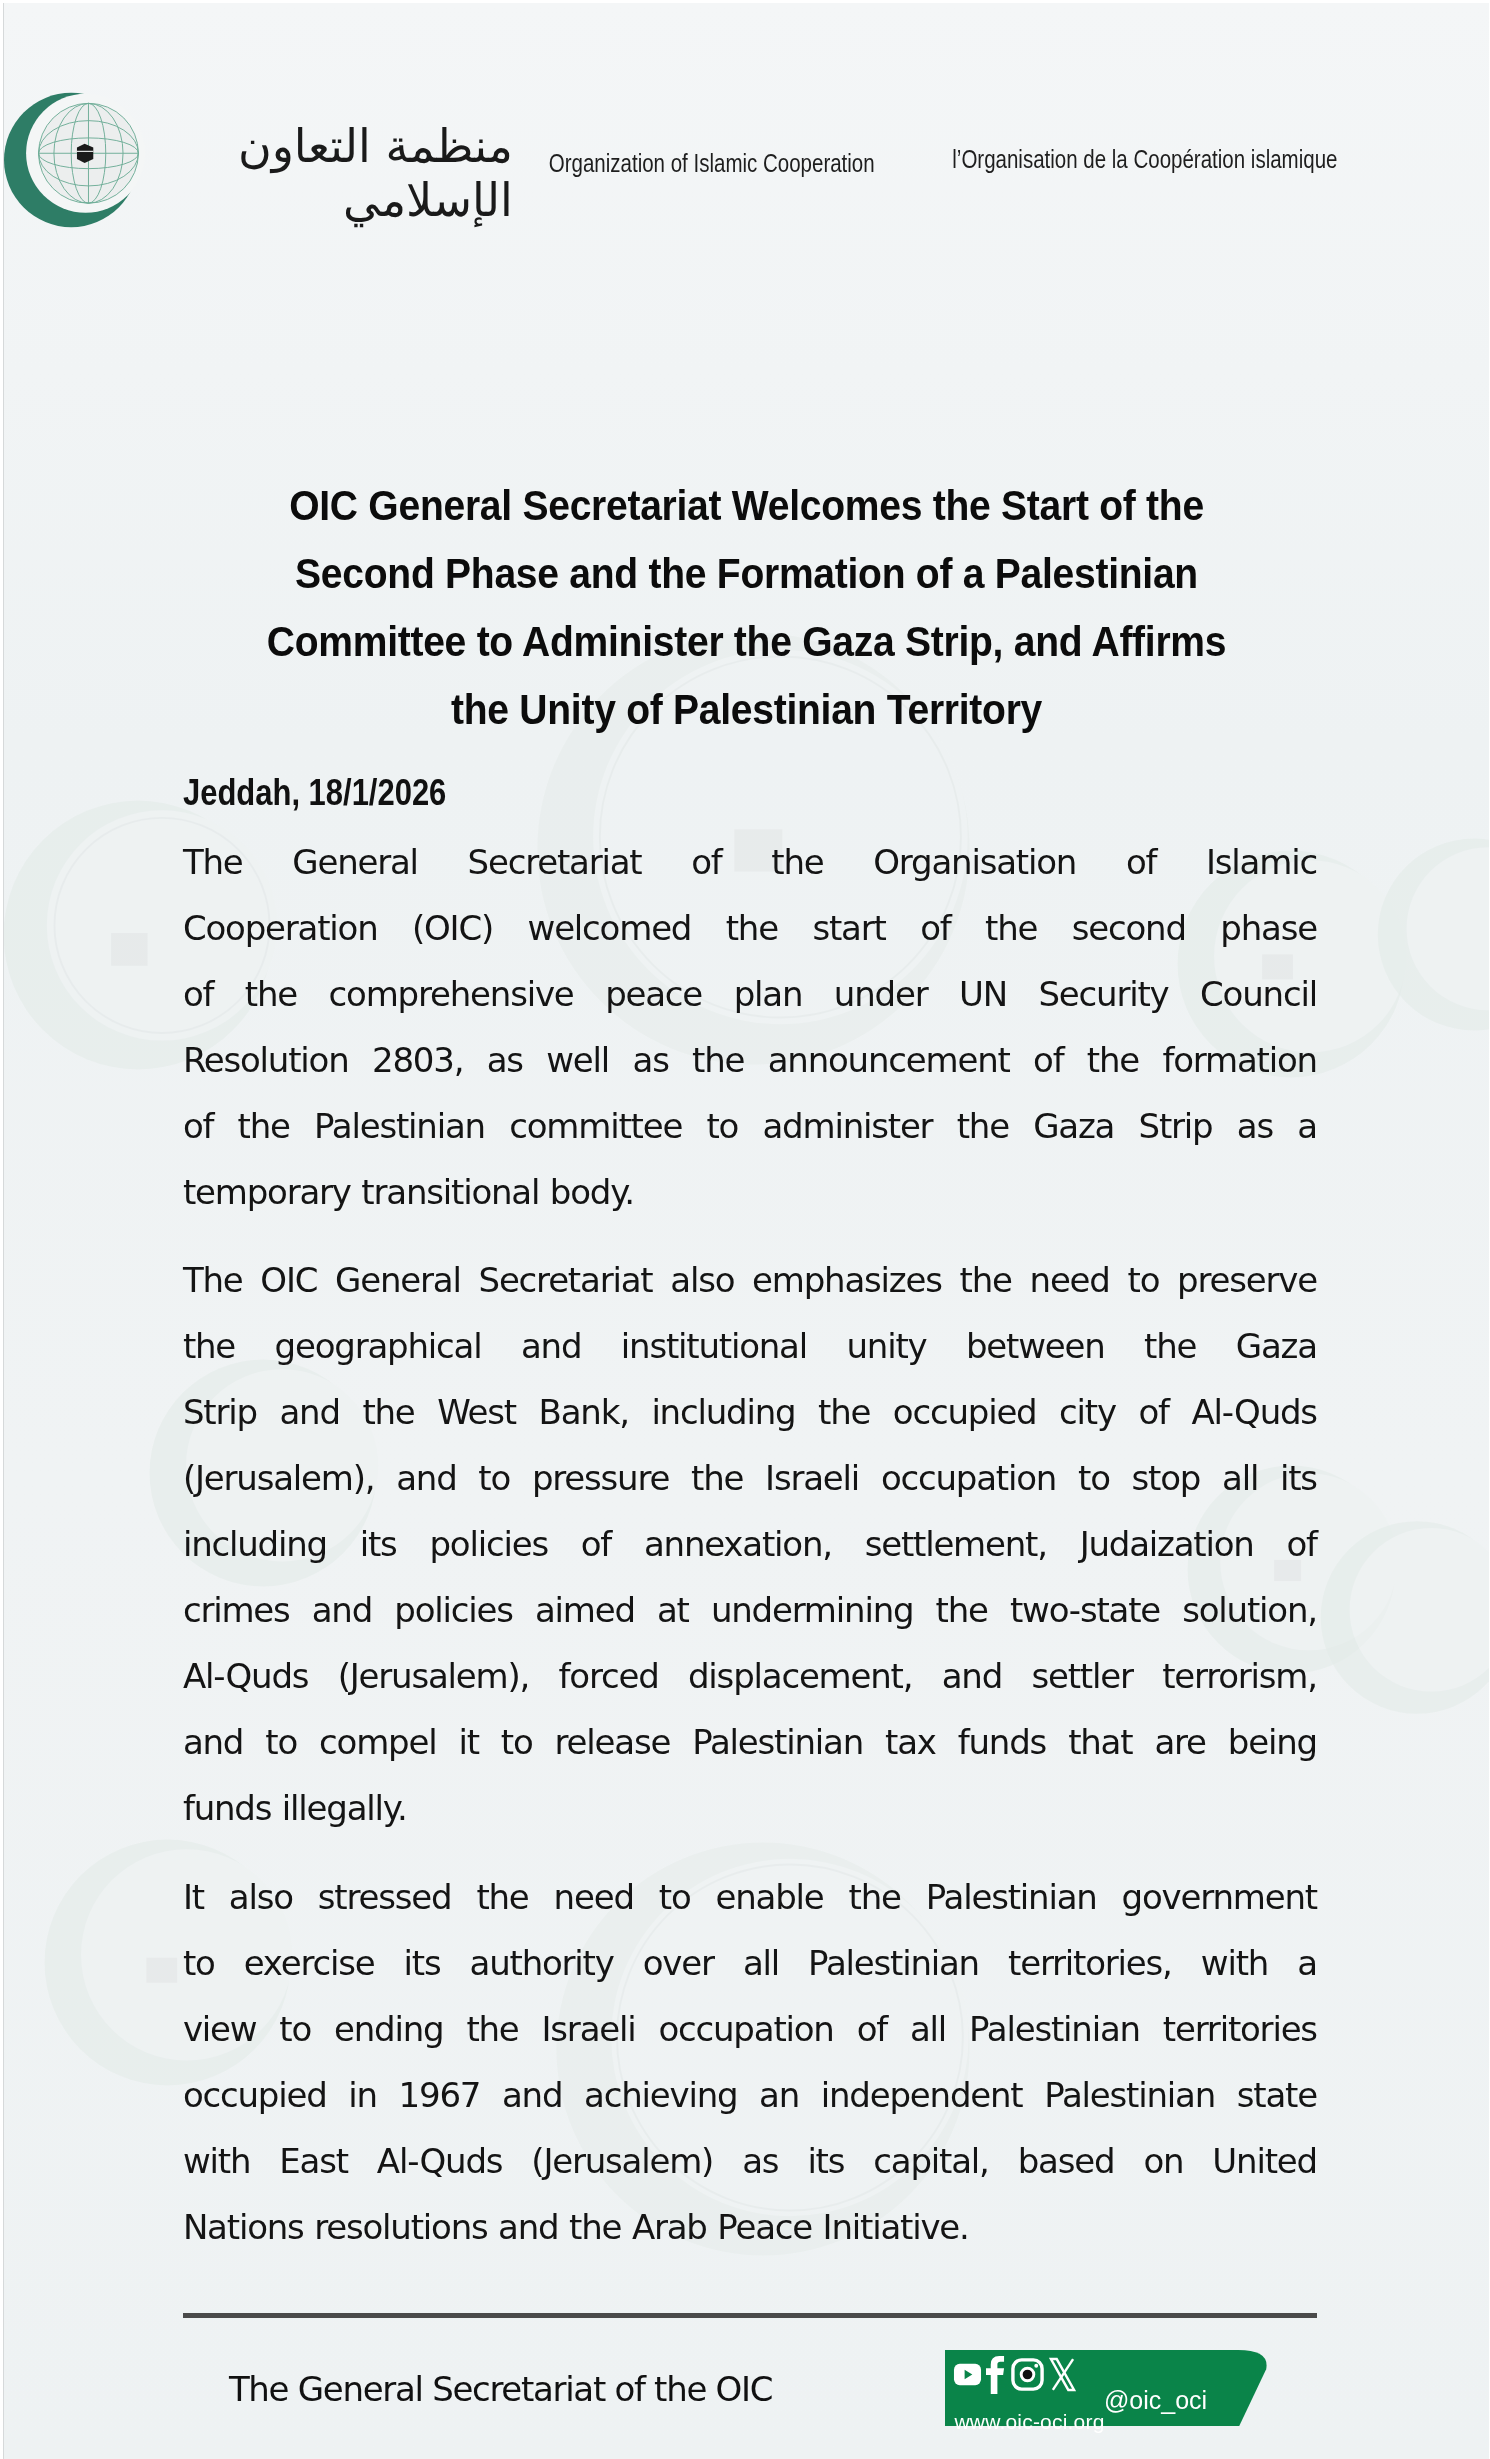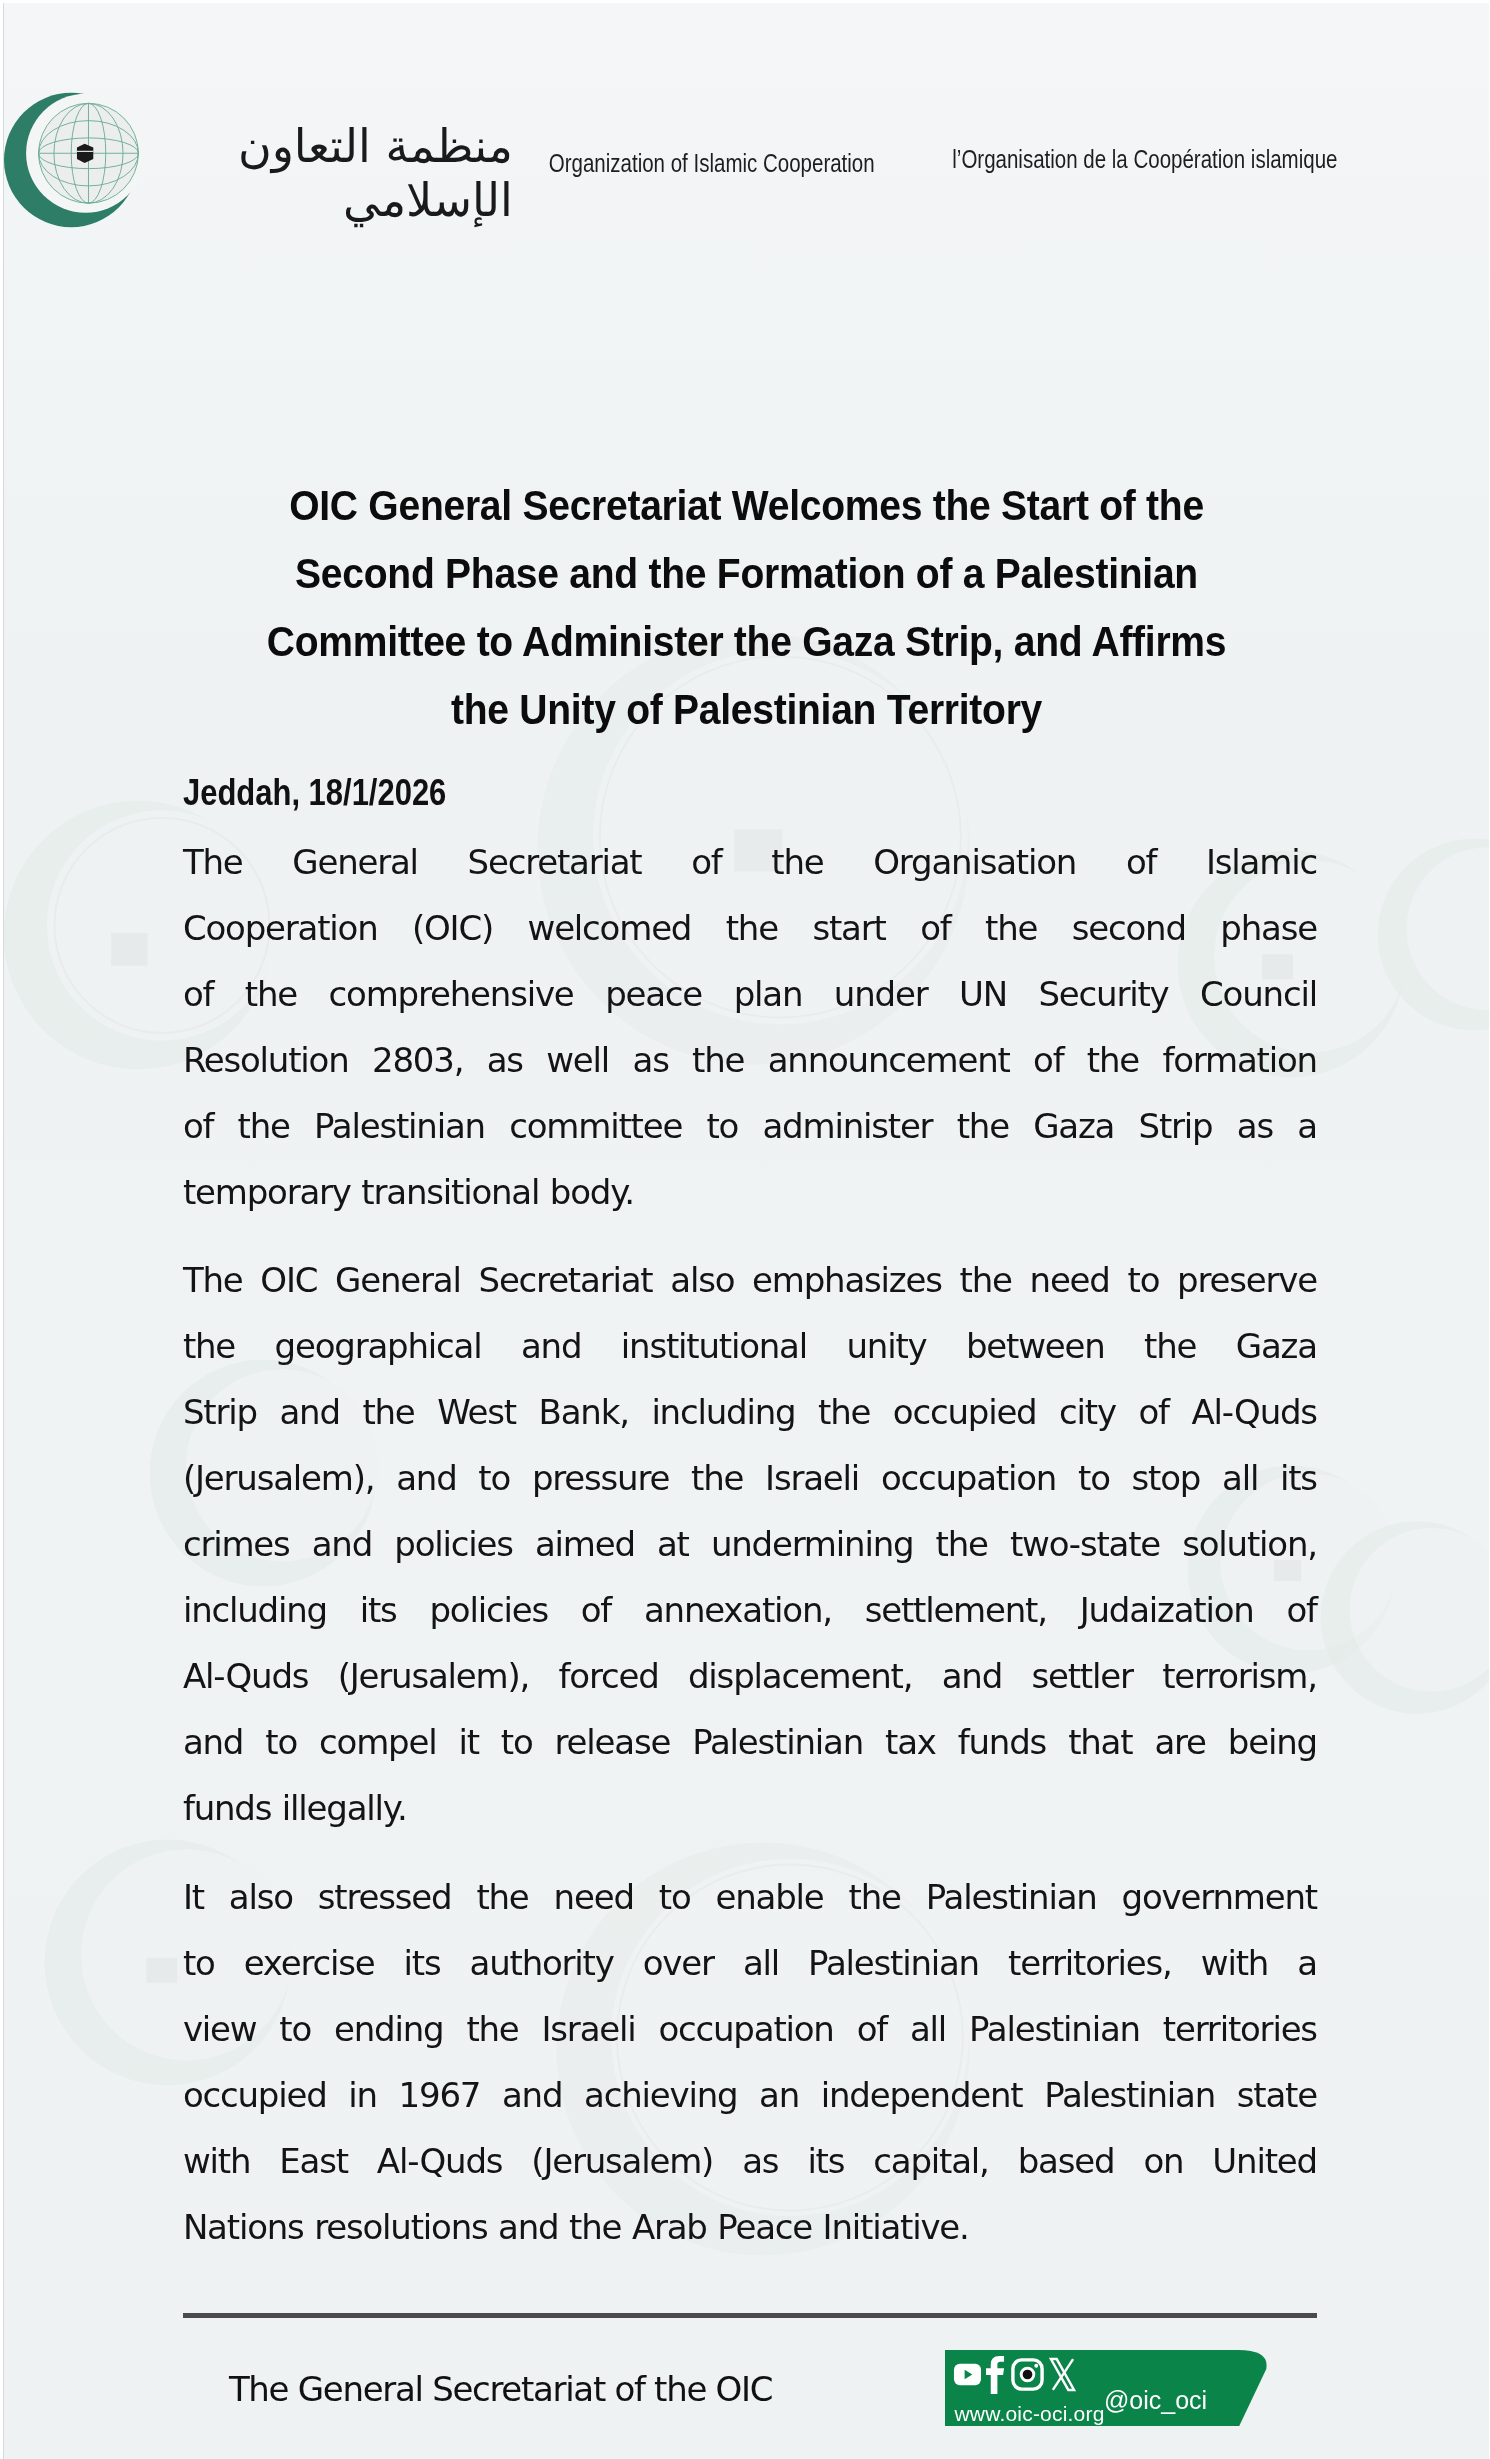--- a/index.html
+++ b/index.html
@@ -67,21 +67,21 @@
     .badge svg.bg { position: absolute; left: 0; top: 0; }
     .badge .icons {
       position: absolute; left: 7.7px; top: 5.8px; display: flex; align-items: center; gap: 3.8px;
     }
     .badge .handle {
       position: absolute; left: 159px; top: 3.8px; color: #fff; font-size: 25px;
       font-family: "Liberation Sans", sans-serif;
       margin-top: 32px;
     }
     .badge .site {
-      position: absolute; left: 9.6px; top: 52px; color: #fff; font-size: 21px;
+      position: absolute; left: 9.6px; top: 60px; color: #fff; font-size: 21px;
       font-family: "Liberation Sans", sans-serif; letter-spacing: 0.2px;
     }
     .ico { display: inline-block; }
   </style>
 </head>
 <body>
 
 <div class="page">
 
   <svg class="wm" style="left:-9.6px;top:788px" width="288" height="288" viewBox="0 0 300 300">
@@ -166,22 +166,22 @@
     <span class="ln">Resolution 2803, as well as the announcement of the formation</span>
     <span class="ln">of the Palestinian committee to administer the Gaza Strip as a</span>
     <span class="ln last">temporary transitional body.</span>
   </div>
 
   <div class="body-para" style="top:1244px">
     <span class="ln">The OIC General Secretariat also emphasizes the need to preserve</span>
     <span class="ln">the geographical and institutional unity between the Gaza</span>
     <span class="ln">Strip and the West Bank, including the occupied city of Al-Quds</span>
     <span class="ln">(Jerusalem), and to pressure the Israeli occupation to stop all its</span>
+    <span class="ln">including its policies of annexation, settlement, Judaization of</span>
     <span class="ln">crimes and policies aimed at undermining the two-state solution,</span>
-    <span class="ln">including its policies of annexation, settlement, Judaization of</span>
     <span class="ln">Al-Quds (Jerusalem), forced displacement, and settler terrorism,</span>
     <span class="ln">and to compel it to release Palestinian tax funds that are being</span>
     <span class="ln last">funds illegally.</span>
   </div>
 
   <div class="body-para" style="top:1861px">
     <span class="ln">It also stressed the need to enable the Palestinian government</span>
     <span class="ln">to exercise its authority over all Palestinian territories, with a</span>
     <span class="ln">view to ending the Israeli occupation of all Palestinian territories</span>
     <span class="ln">occupied in 1967 and achieving an independent Palestinian state</span>

